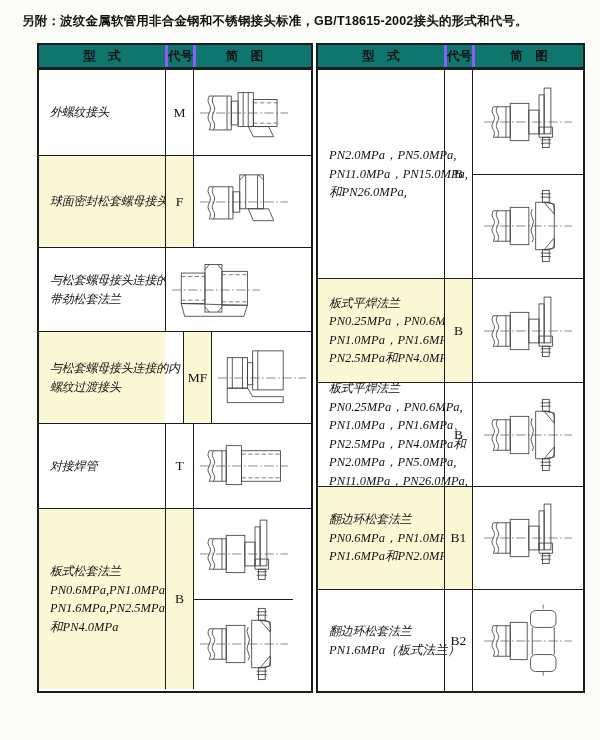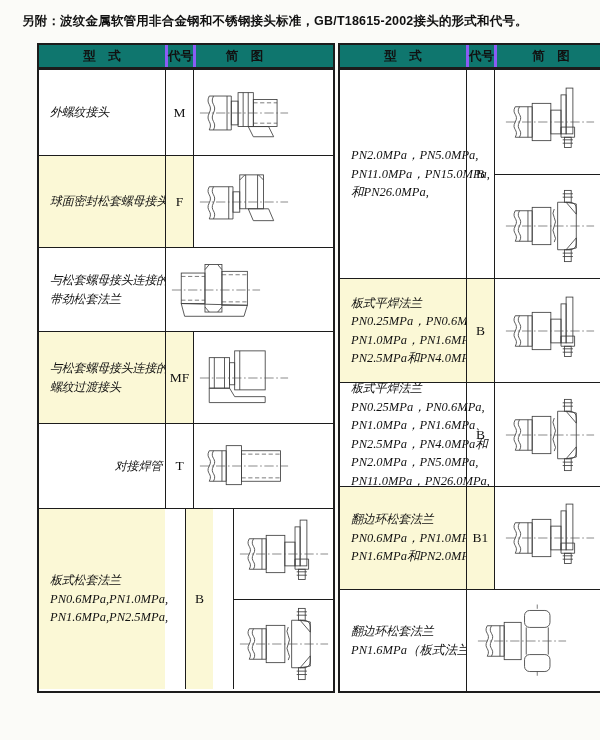--- a/index.html
+++ b/index.html
@@ -124,42 +124,42 @@
                 <line class="cl" x1="3" y1="46" x2="107" y2="46"></line>
               </svg>
             </div>
           </div>
         </div>
         <div class="row" style="height: 92px;">
           <div class="cell cell-type yellow" style="width: 126px;">
             <div class="ln">与松套螺母接头连接的内</div>
             <div class="ln">螺纹过渡接头</div>
           </div>
-          <div class="cell cell-code yellow" style="width: 28px;">MF</div>
+          <div class="cell cell-code yellow" style="width: 28px; margin-left: 18px;">MF</div>
           <div class="cell cell-diag" style="width: 100px;">
             <div class="dsub">
               <svg width="98" height="78" viewBox="0 0 110 92" preserveAspectRatio="xMidYMid meet">
                 <defs>
                   <pattern id="h4" patternUnits="userSpaceOnUse" width="5" height="5">
                     <path d="M0 5 L5 0" stroke="#555" stroke-width="0.8"></path>
                   </pattern>
                 </defs>
                 <rect x="14" y="22" width="24" height="36"></rect>
                 <line x1="20" y1="22" x2="20" y2="58"></line>
                 <line x1="32" y1="22" x2="32" y2="58"></line>
                 <rect x="38" y="28" width="6" height="26"></rect>
                 <rect x="44" y="14" width="36" height="46"></rect>
                 <line x1="50" y1="14" x2="50" y2="60"></line>
                 <polygon points="14,58 38,58 44,68 80,68 80,75 14,75" fill="url(#h4)"></polygon>
                 <line class="cl" x1="3" y1="46" x2="107" y2="46"></line>
               </svg>
             </div>
           </div>
         </div>
-        <div class="row" style="height: 85px; text-align: right;">
+        <div class="row" style="height: 85px;">
           <div class="cell cell-type" style="width: 126px;">
             <div class="ln">对接焊管</div>
           </div>
           <div class="cell cell-code" style="width: 28px;">T</div>
           <div class="cell cell-diag" style="width: 100px;">
             <div class="dsub">
               <svg width="98" height="78" viewBox="0 0 110 92" preserveAspectRatio="xMidYMid meet">
                 <defs>
                   <pattern id="h5" patternUnits="userSpaceOnUse" width="5" height="5">
                     <path d="M0 5 L5 0" stroke="#555" stroke-width="0.8"></path>
@@ -170,25 +170,26 @@
                 <path d="M19 28 c-5 9 5 9 0 18 c-5 9 5 9 0 18"></path>
                 <rect x="34" y="22" width="18" height="46"></rect>
                 <rect x="52" y="28" width="46" height="36"></rect>
                 <line class="dsh" x1="52" y1="32" x2="98" y2="32"></line>
                 <line class="dsh" x1="52" y1="60" x2="98" y2="60"></line>
                 <line class="cl" x1="3" y1="46" x2="107" y2="46"></line>
               </svg>
             </div>
           </div>
         </div>
-        <div class="row" style="height: 181px; gap: 20px;">
+        <div class="row" style="height: 181px;">
           <div class="cell cell-type yellow" style="width: 126px;">
             <div class="ln">板式松套法兰</div>
             <div class="ln pn">PN0.6MPa,PN1.0MPa,</div>
             <div class="ln pn">PN1.6MPa,PN2.5MPa,</div>
+            <div class="ln pn">和PN4.0MPa</div>
           </div>
           <div class="cell cell-code yellow" style="width: 28px;">B</div>
           <div class="cell cell-diag" style="width: 100px;">
             <div class="dsub">
               <svg width="98" height="78" viewBox="0 0 110 92" preserveAspectRatio="xMidYMid meet">
                 <defs>
                   <pattern id="h6" patternUnits="userSpaceOnUse" width="5" height="5">
                     <path d="M0 5 L5 0" stroke="#555" stroke-width="0.8"></path>
                   </pattern>
                 </defs>
@@ -392,20 +393,21 @@
                 <line class="cl" x1="3" y1="46" x2="107" y2="46"></line>
               </svg>
             </div>
           </div>
         </div>
         <div class="row" style="height: 102px;">
           <div class="cell cell-type" style="width: 126px;">
             <div class="ln">翻边环松套法兰</div>
             <div class="ln pn">PN1.6MPa（板式法兰）</div>
           </div>
+          <div class="cell cell-code" style="width: 28px;">B2</div>
           <div class="cell cell-diag" style="width: 111px;">
             <div class="dsub">
               <svg width="98" height="78" viewBox="0 0 110 92" preserveAspectRatio="xMidYMid meet">
                 <defs>
                   <pattern id="h13" patternUnits="userSpaceOnUse" width="5" height="5">
                     <path d="M0 5 L5 0" stroke="#555" stroke-width="0.8"></path>
                   </pattern>
                 </defs>
                 <path d="M14 28 H34 M14 64 H34 M34 28 V64 M29 28 V64"></path>
                 <path d="M14 28 c-5 9 5 9 0 18 c-5 9 5 9 0 18"></path>

